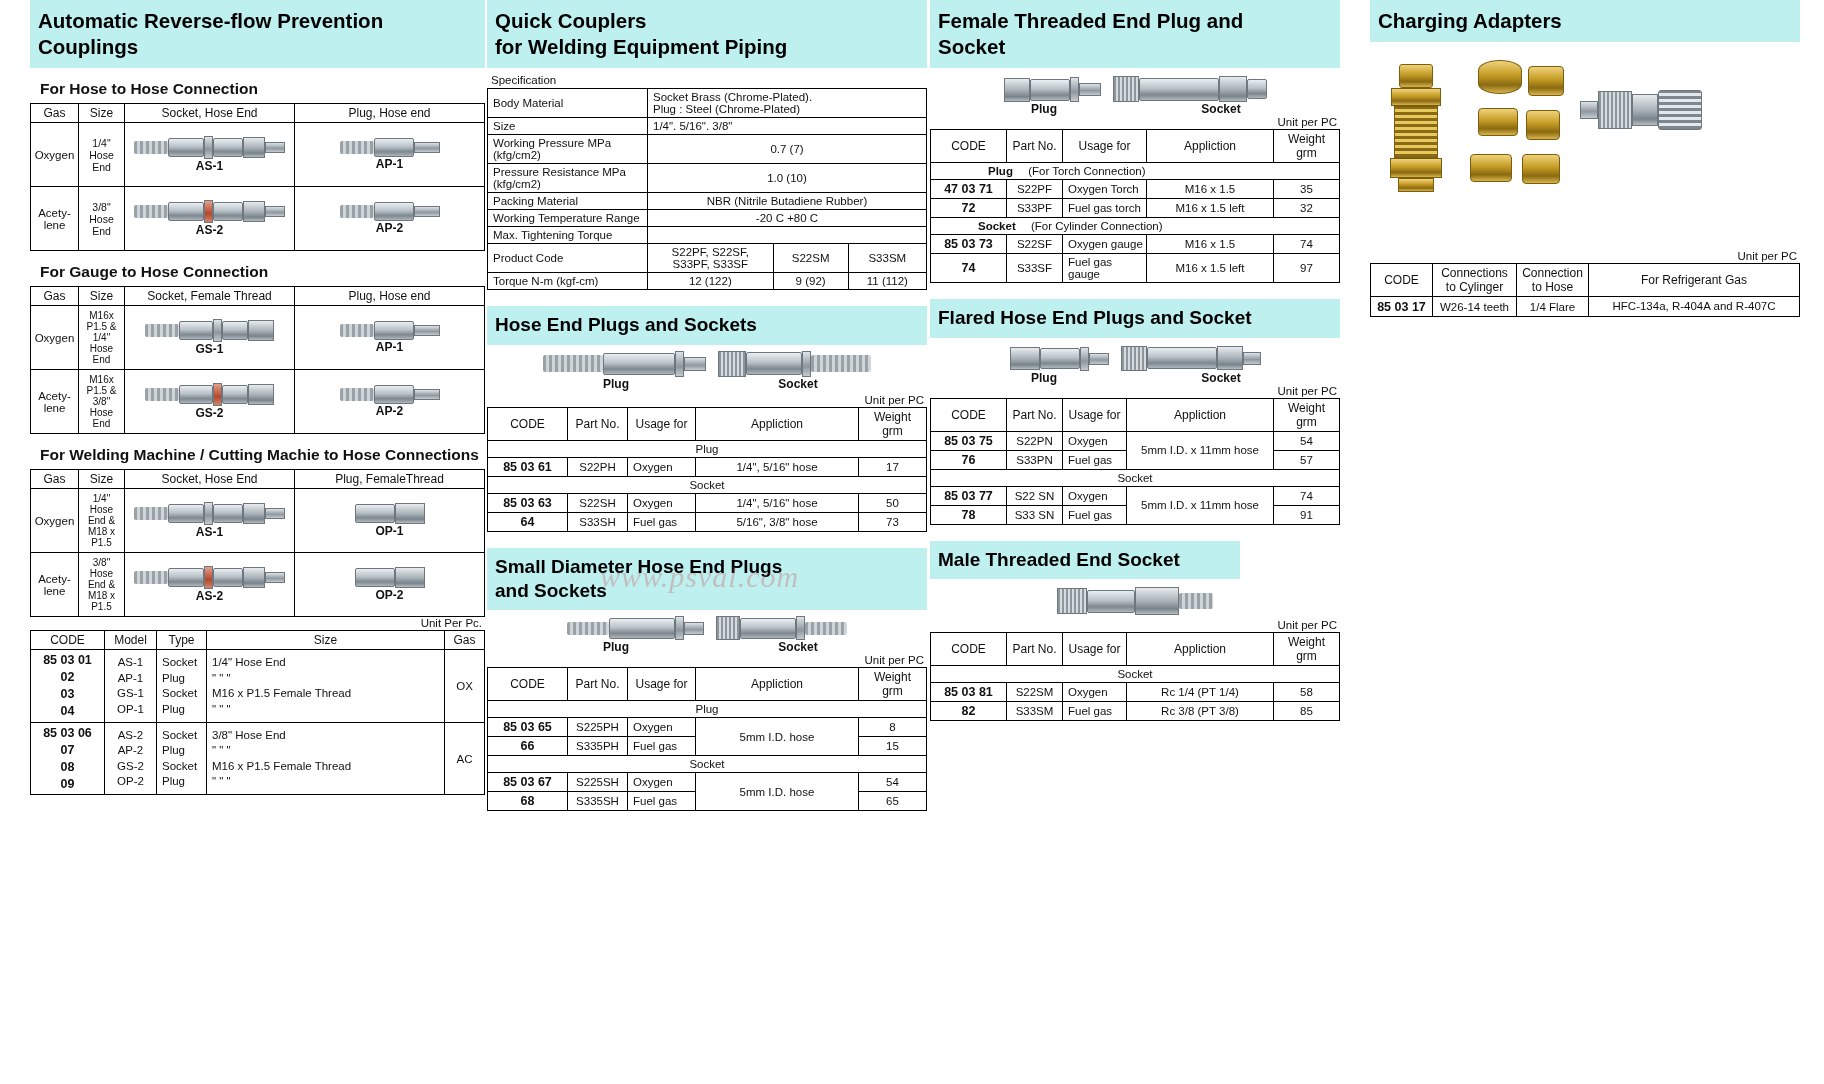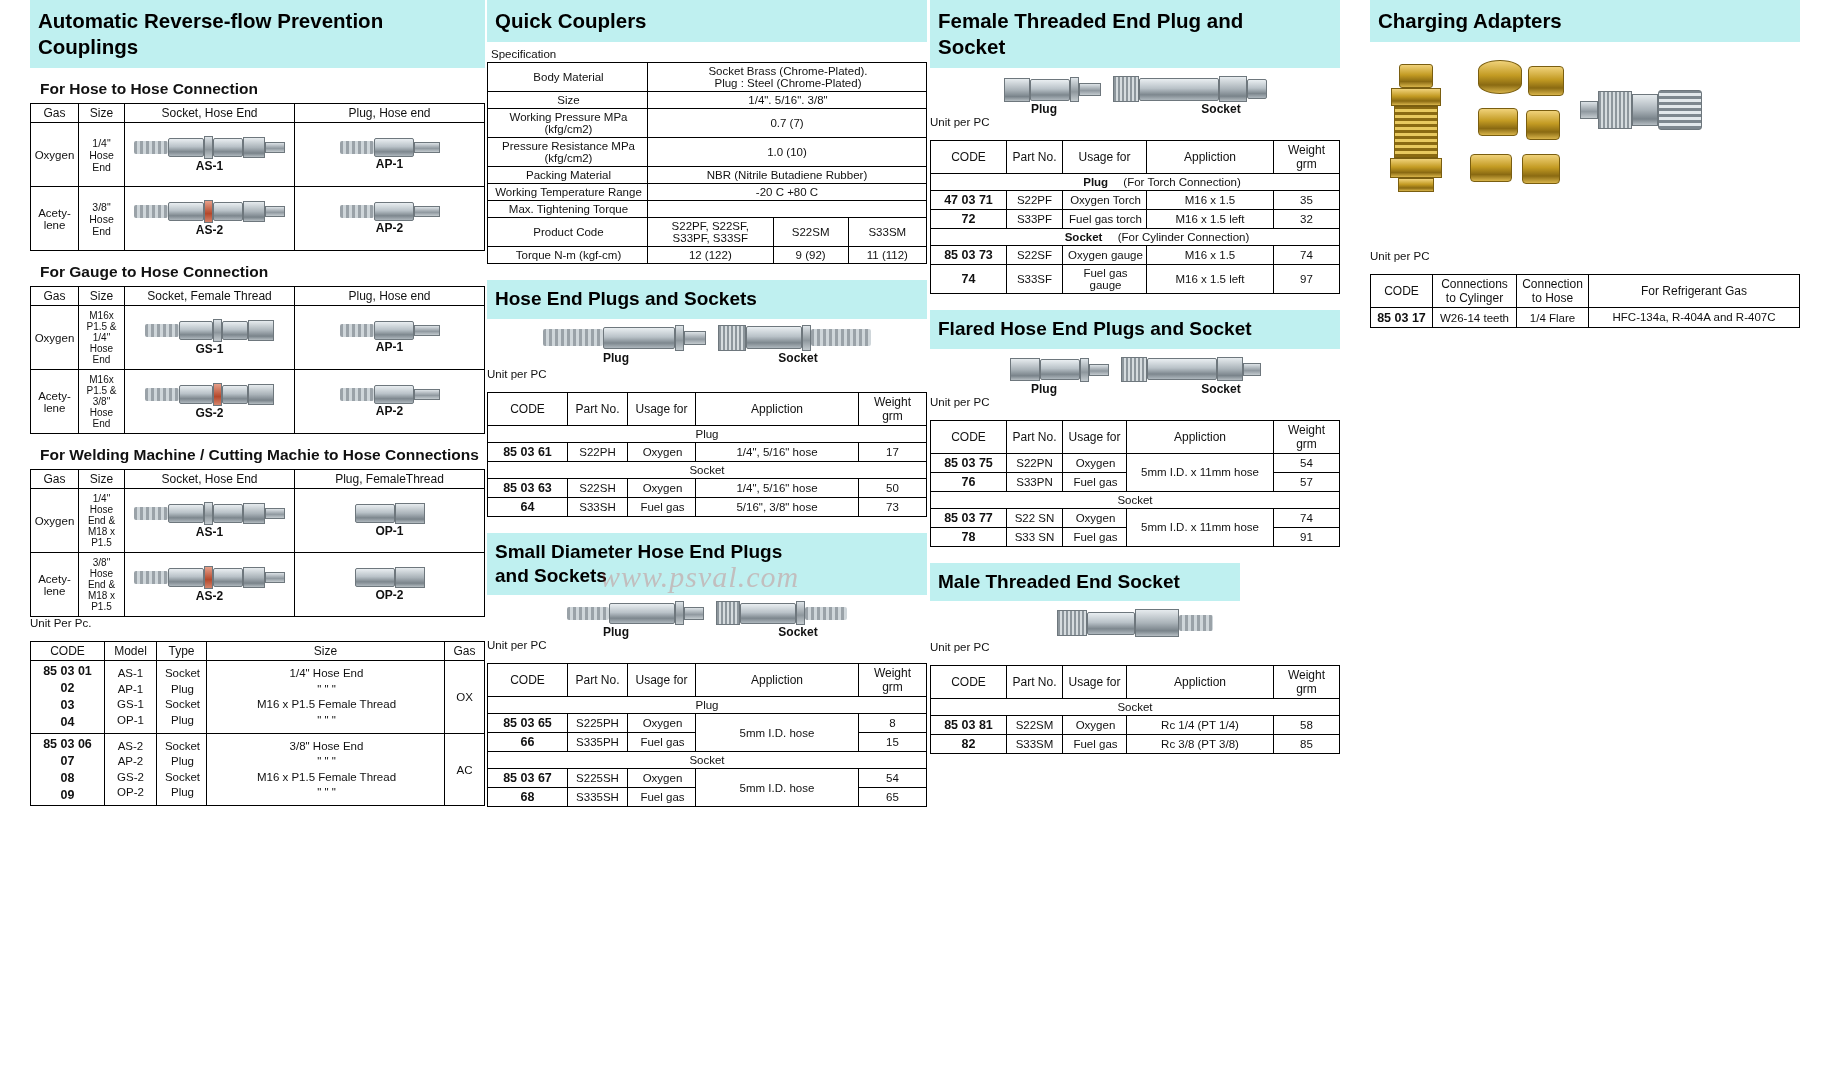--- a/index.html
+++ b/index.html
@@ -45,22 +45,22 @@
   }
   table td, table th {
     border: 1px solid #000;
     padding: 2px 3px;
     text-align: center;
     vertical-align: middle;
     font-weight: normal;
   }
   .hdr td { font-size: 12px; }
   .code { font-weight: bold; font-size: 12.5px; }
-  .lft { text-align: center; padding-left: 5px; }
-  .unit { font-size: 11.5px; text-align: left; padding-right: 3px; margin-bottom: 12px;}
+  .lft { text-align: left; padding-left: 5px; }
+  .unit { font-size: 11.5px; text-align: right; padding-right: 3px; margin-bottom: 1px;}
   .imgcell { height: 64px; }
   .partlabel { font-size: 12px; font-weight: bold; text-align:center; }
   .figrow { display:flex; align-items:flex-end; justify-content:center; gap: 12px; }
   .watermark {
     position: absolute;
     left: 600px; top: 560px;
     font-size: 30px;
     color: rgba(200,60,60,0.28);
     font-family: "Liberation Serif", serif;
     font-style: italic;
@@ -351,20 +351,21 @@
         </td>
         <td>AC</td>
       </tr>
     </tbody>
       </table>
   </div>
 
   <div class="col" id="col2">
     <h1 class="title">
       <span style="display:block">Quick Couplers</span>
+      <span style="display:block">for Welding Equipment Piping</span>
     </h1>
 
     <div class="spec-label">Specification</div>
     <table>
       <tbody>
           <tr>
             <td class="lft" style="width:160px">Body Material</td>
           <td class="lft" style="white-space:pre-line">Socket Brass (Chrome-Plated).
 Plug : Steel (Chrome-Plated)</td>
           </tr>

